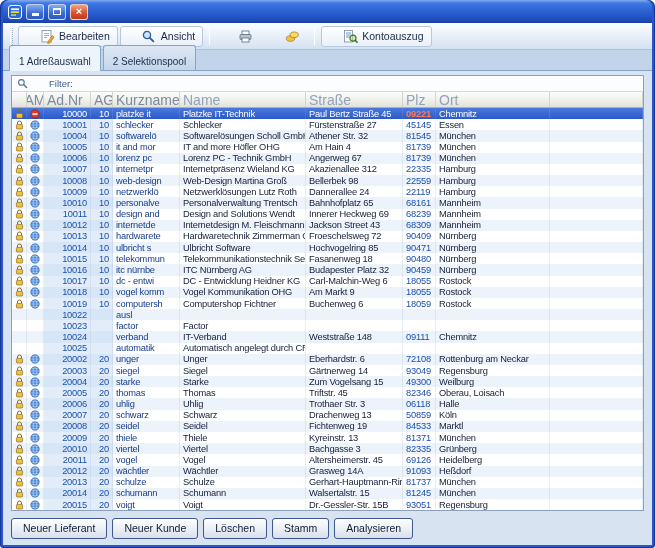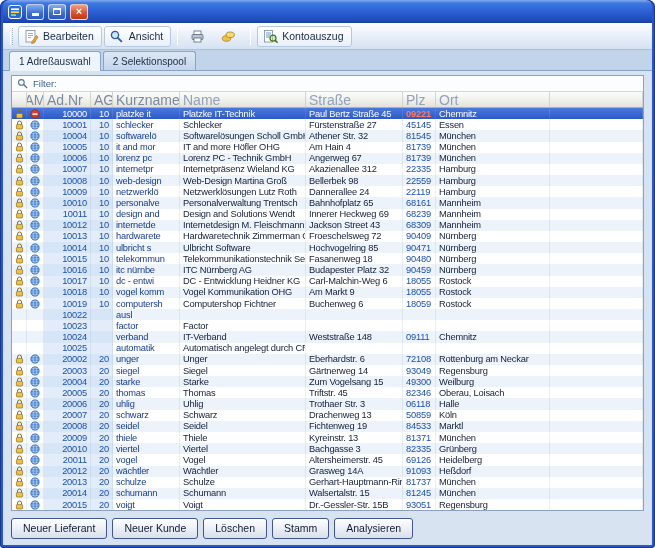--- a/index.html
+++ b/index.html
@@ -22,43 +22,43 @@
   .tb-min,.tb-max { background:linear-gradient(180deg,#86aced,#3a6cd4 60%,#2c5abe); }
   .tb-close { background:linear-gradient(180deg,#f0a488,#e0502c 55%,#bc3a18); font-weight:bold; }
   .gl-min { width:7px; height:3px; background:#fff; align-self:flex-end; margin:0 0 3px; }
   .gl-max { width:8px; height:7px; border:1px solid #fff; border-top-width:2px; }
 
   
   .toolbar { height:27px; flex:none; display:flex; align-items:center; gap:2px; padding:0 4px;
     background:linear-gradient(180deg,#fdfeff,#e6eef8 55%,#d5e2f1);
     border-bottom:1px solid #aebfd6; }
   .grip { width:3px; height:17px; border-left:1px solid #ffffff; border-right:1px dotted #9fb2ca; margin:0 3px; }
-  .tbtn { display:flex; align-items:center; gap:4px; padding:2px 7px 2px 4px;
+  .tbtn { display:flex; align-items:center; gap:4px; padding:2px 7px 2px 20px;
           border:1px solid #b6c8de; border-radius:3px; background:linear-gradient(180deg,#ffffff,#e9f0f9);
           font-size:10.5px; color:#1a2a46; white-space:nowrap; }
   .tbtn.flat { border-color:transparent; background:transparent; }
   .ticon { display:flex; width:16px; height:15px; align-items:center; justify-content:center; }
   .tsep { width:1px; height:17px; background:#b4c3d8; border-right:1px solid #fff; margin:0 4px; }
 
   
   .tabstrip { height:21px; flex:none; display:flex; align-items:flex-end; gap:2px; padding:2px 6px 0;
               background:#c2d4ea; border-bottom:1px solid #86a4c8; }
-  .tab { font-size:10px; color:#1c2c48; padding:4px 9px 3px; border:1px solid #86a4c8; border-bottom:none;
+  .tab { font-size:10px; color:#1c2c48; padding:10px 9px 3px; border:1px solid #86a4c8; border-bottom:none;
          border-radius:3px 3px 0 0; background:linear-gradient(180deg,#dde8f4,#c4d5ea); white-space:nowrap; }
   .tab.active { background:#eef4fb; position:relative; margin-bottom:-1px; padding-bottom:4px; }
 
   
   .content { flex:1; display:flex; flex-direction:column; background:#d7e3f0; padding:4px 8px 0; overflow:hidden; }
 
   .grid { flex:1; display:flex; flex-direction:column; background:#fff;
           border:1px solid #8aa2c0; overflow:hidden; }
 
   .filter-row { height:16px; flex:none; display:flex; align-items:center; gap:5px; padding-left:5px;
                 background:#fbfdff; border-bottom:1px solid #ccd8e4; }
-  .filter-label { font-size:9.5px; color:#3a5f92; }
+  .filter-label { font-size:9.5px; color:#3a5f92;margin-left:16px; }
 
   .header-row { height:16px; flex:none; display:flex;
     background:linear-gradient(180deg,#fcfcfb,#efefe9 60%,#e2e2da);
     border-bottom:1px solid #a8b2bc; font-size:14px; color:#7d8aa0; }
   .header-row .cell { border-right:1px solid #d2d4ce; }
 
   .tbody { flex:1; display:flex; flex-direction:column; overflow:hidden; }
 
   .row { flex:1 1 0; min-height:0; display:flex; font-size:9.3px; letter-spacing:-0.2px; }
   .row.alt { background:#ecf3fb; }

